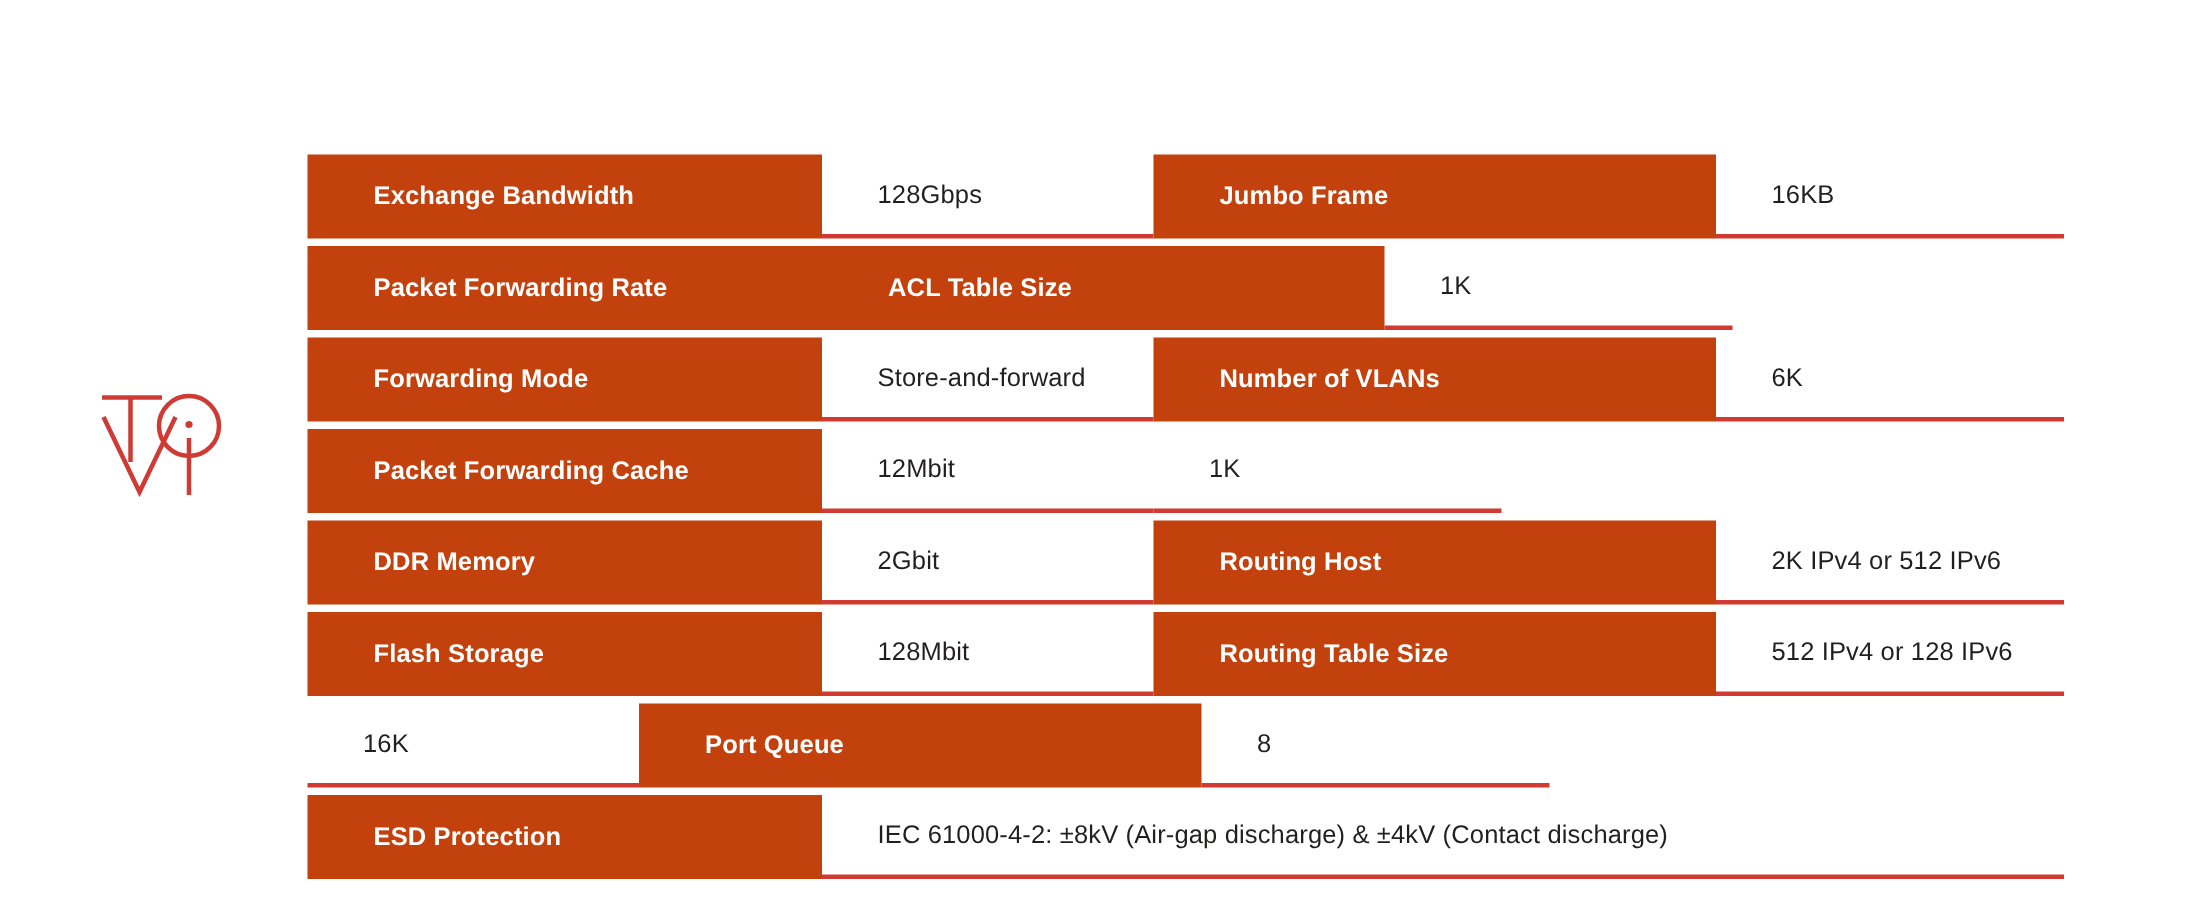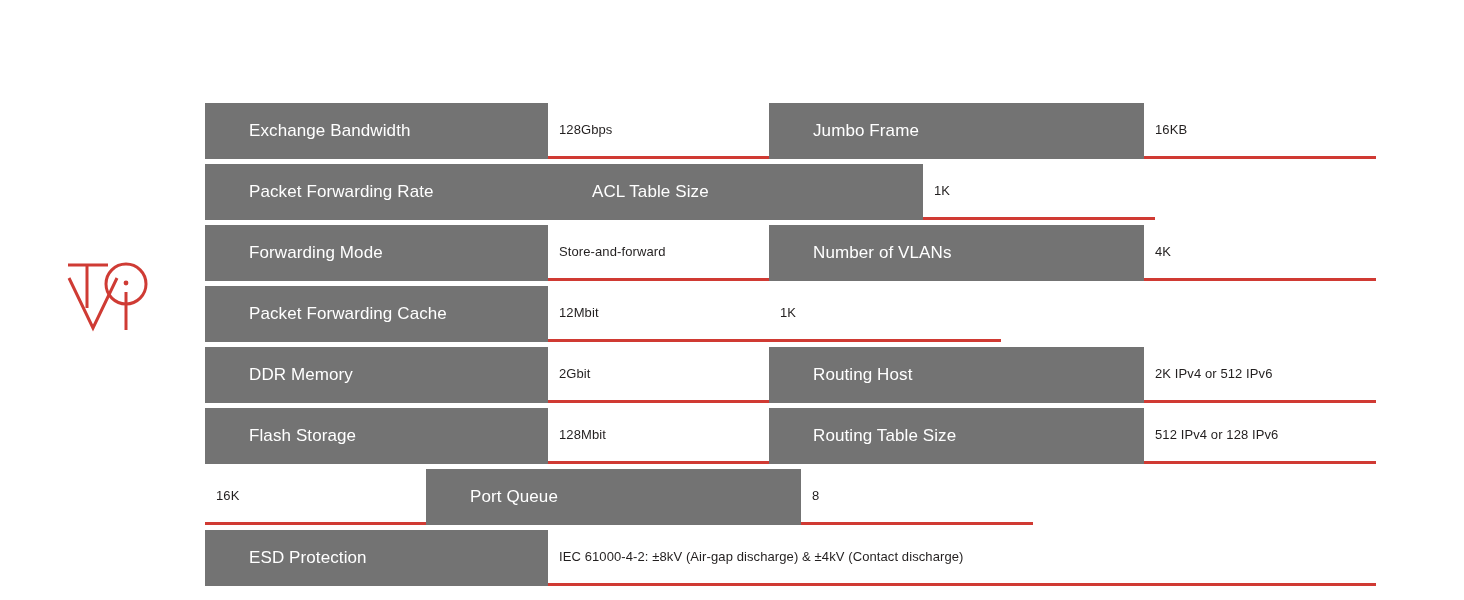--- a/index.html
+++ b/index.html
@@ -35,42 +35,43 @@
   .spec-row {
     display: flex;
     align-items: stretch;
     height: 56px;
     margin-bottom: 5px;
   }
   .spec-row:last-child { margin-bottom: 0; }
 
   
   .label-cell {
-    background: #737373;
+    background: #c2410c;
     color: #ffffff;
     display: flex;
     align-items: center;
     font-size: 17px;
     letter-spacing: 0.1px;
     box-sizing: border-box;
     padding-left: 44px;
     flex: 0 0 auto;
+    font-weight: bold;
   }
   .label-left  { width: 343px; }
   .label-right { width: 375px; }
 
   
   .value-cell {
     color: #221f1f;
     display: flex;
     align-items: center;
-    font-size: 13px;
+    font-size: 17px;
     letter-spacing: 0.1px;
     box-sizing: border-box;
-    padding-left: 11px;
+    padding-left: 37px;
     border-bottom: 3px solid #d03a33;
     flex: 0 0 auto;
   }
   .value-left  { width: 221px; }
   .value-right { width: 232px; }
   .value-wide  { width: 828px; }
 </style>
 </head>
 <body>
 
@@ -101,21 +102,21 @@
   <div class="spec-row">
     <div class="label-cell label-left">Packet Forwarding Rate</div>
     <div class="label-cell label-right">ACL Table Size</div>
     <div class="value-cell value-right">1K</div>
   </div>
 
   <div class="spec-row">
     <div class="label-cell label-left">Forwarding Mode</div>
     <div class="value-cell value-left">Store-and-forward</div>
     <div class="label-cell label-right">Number of VLANs</div>
-    <div class="value-cell value-right">4K</div>
+    <div class="value-cell value-right">6K</div>
   </div>
 
   <div class="spec-row">
     <div class="label-cell label-left">Packet Forwarding Cache</div>
     <div class="value-cell value-left">12Mbit</div>
     <div class="value-cell value-right">1K</div>
   </div>
 
   <div class="spec-row">
     <div class="label-cell label-left">DDR Memory</div>

